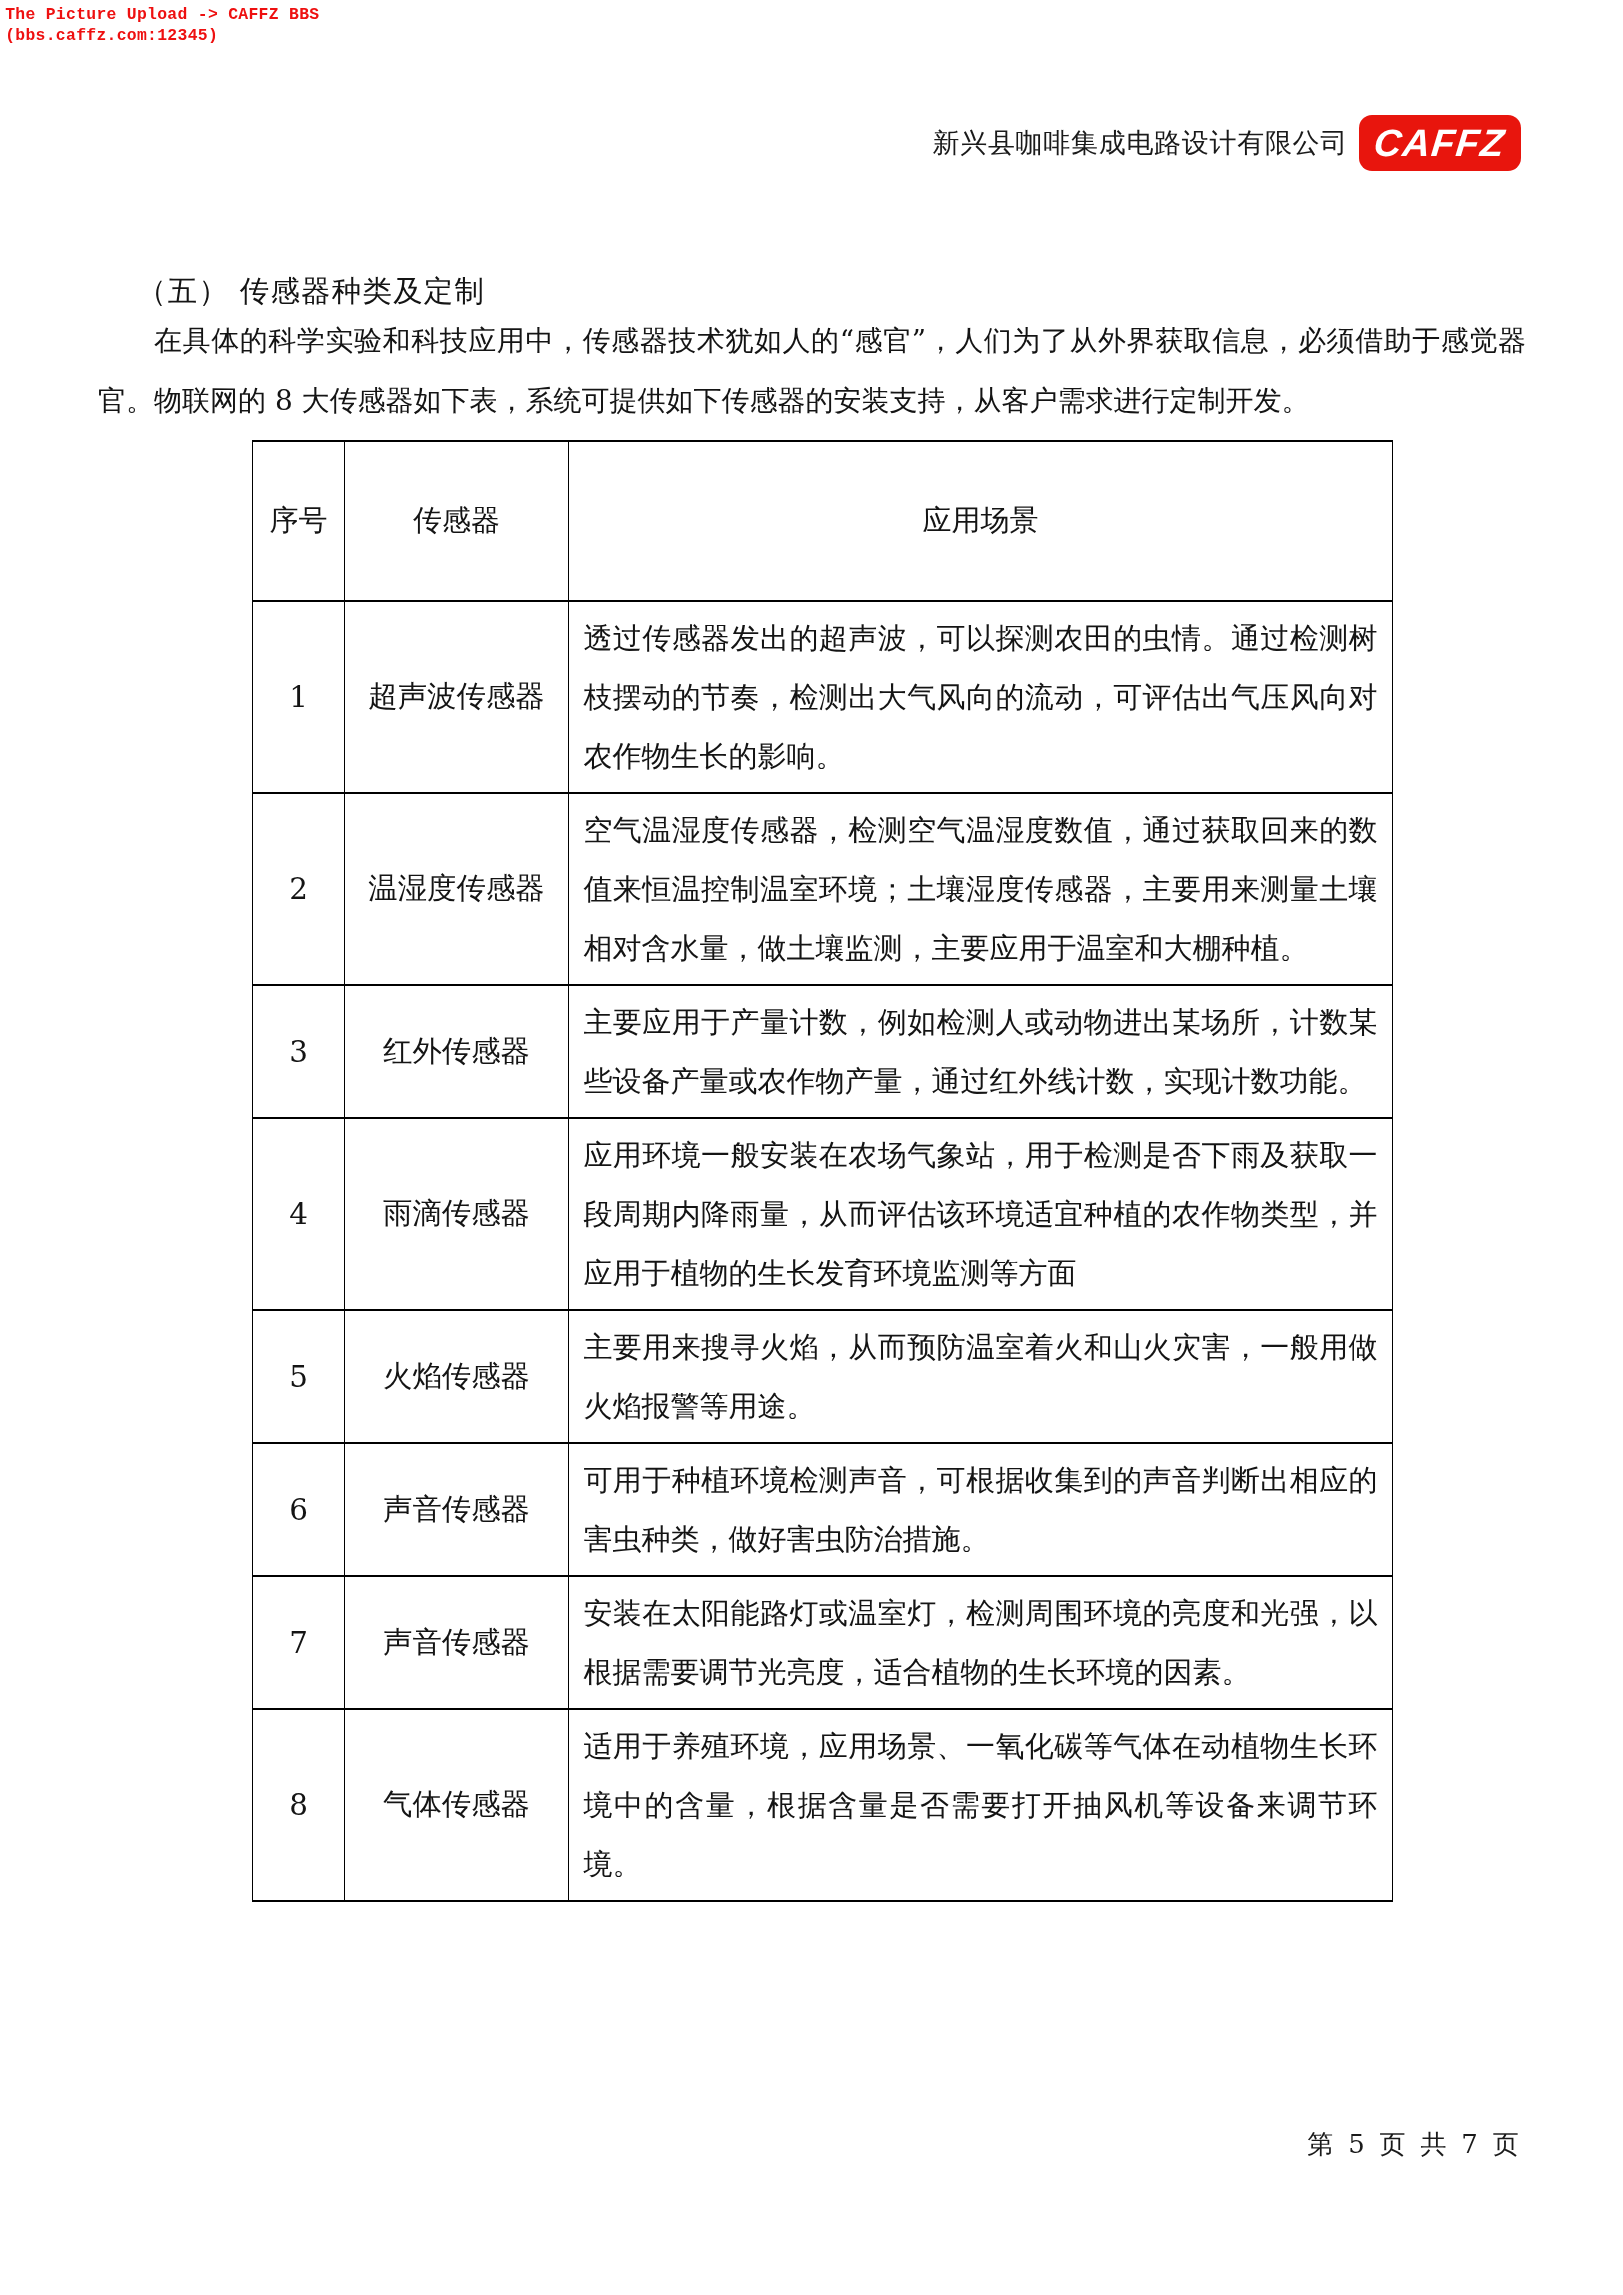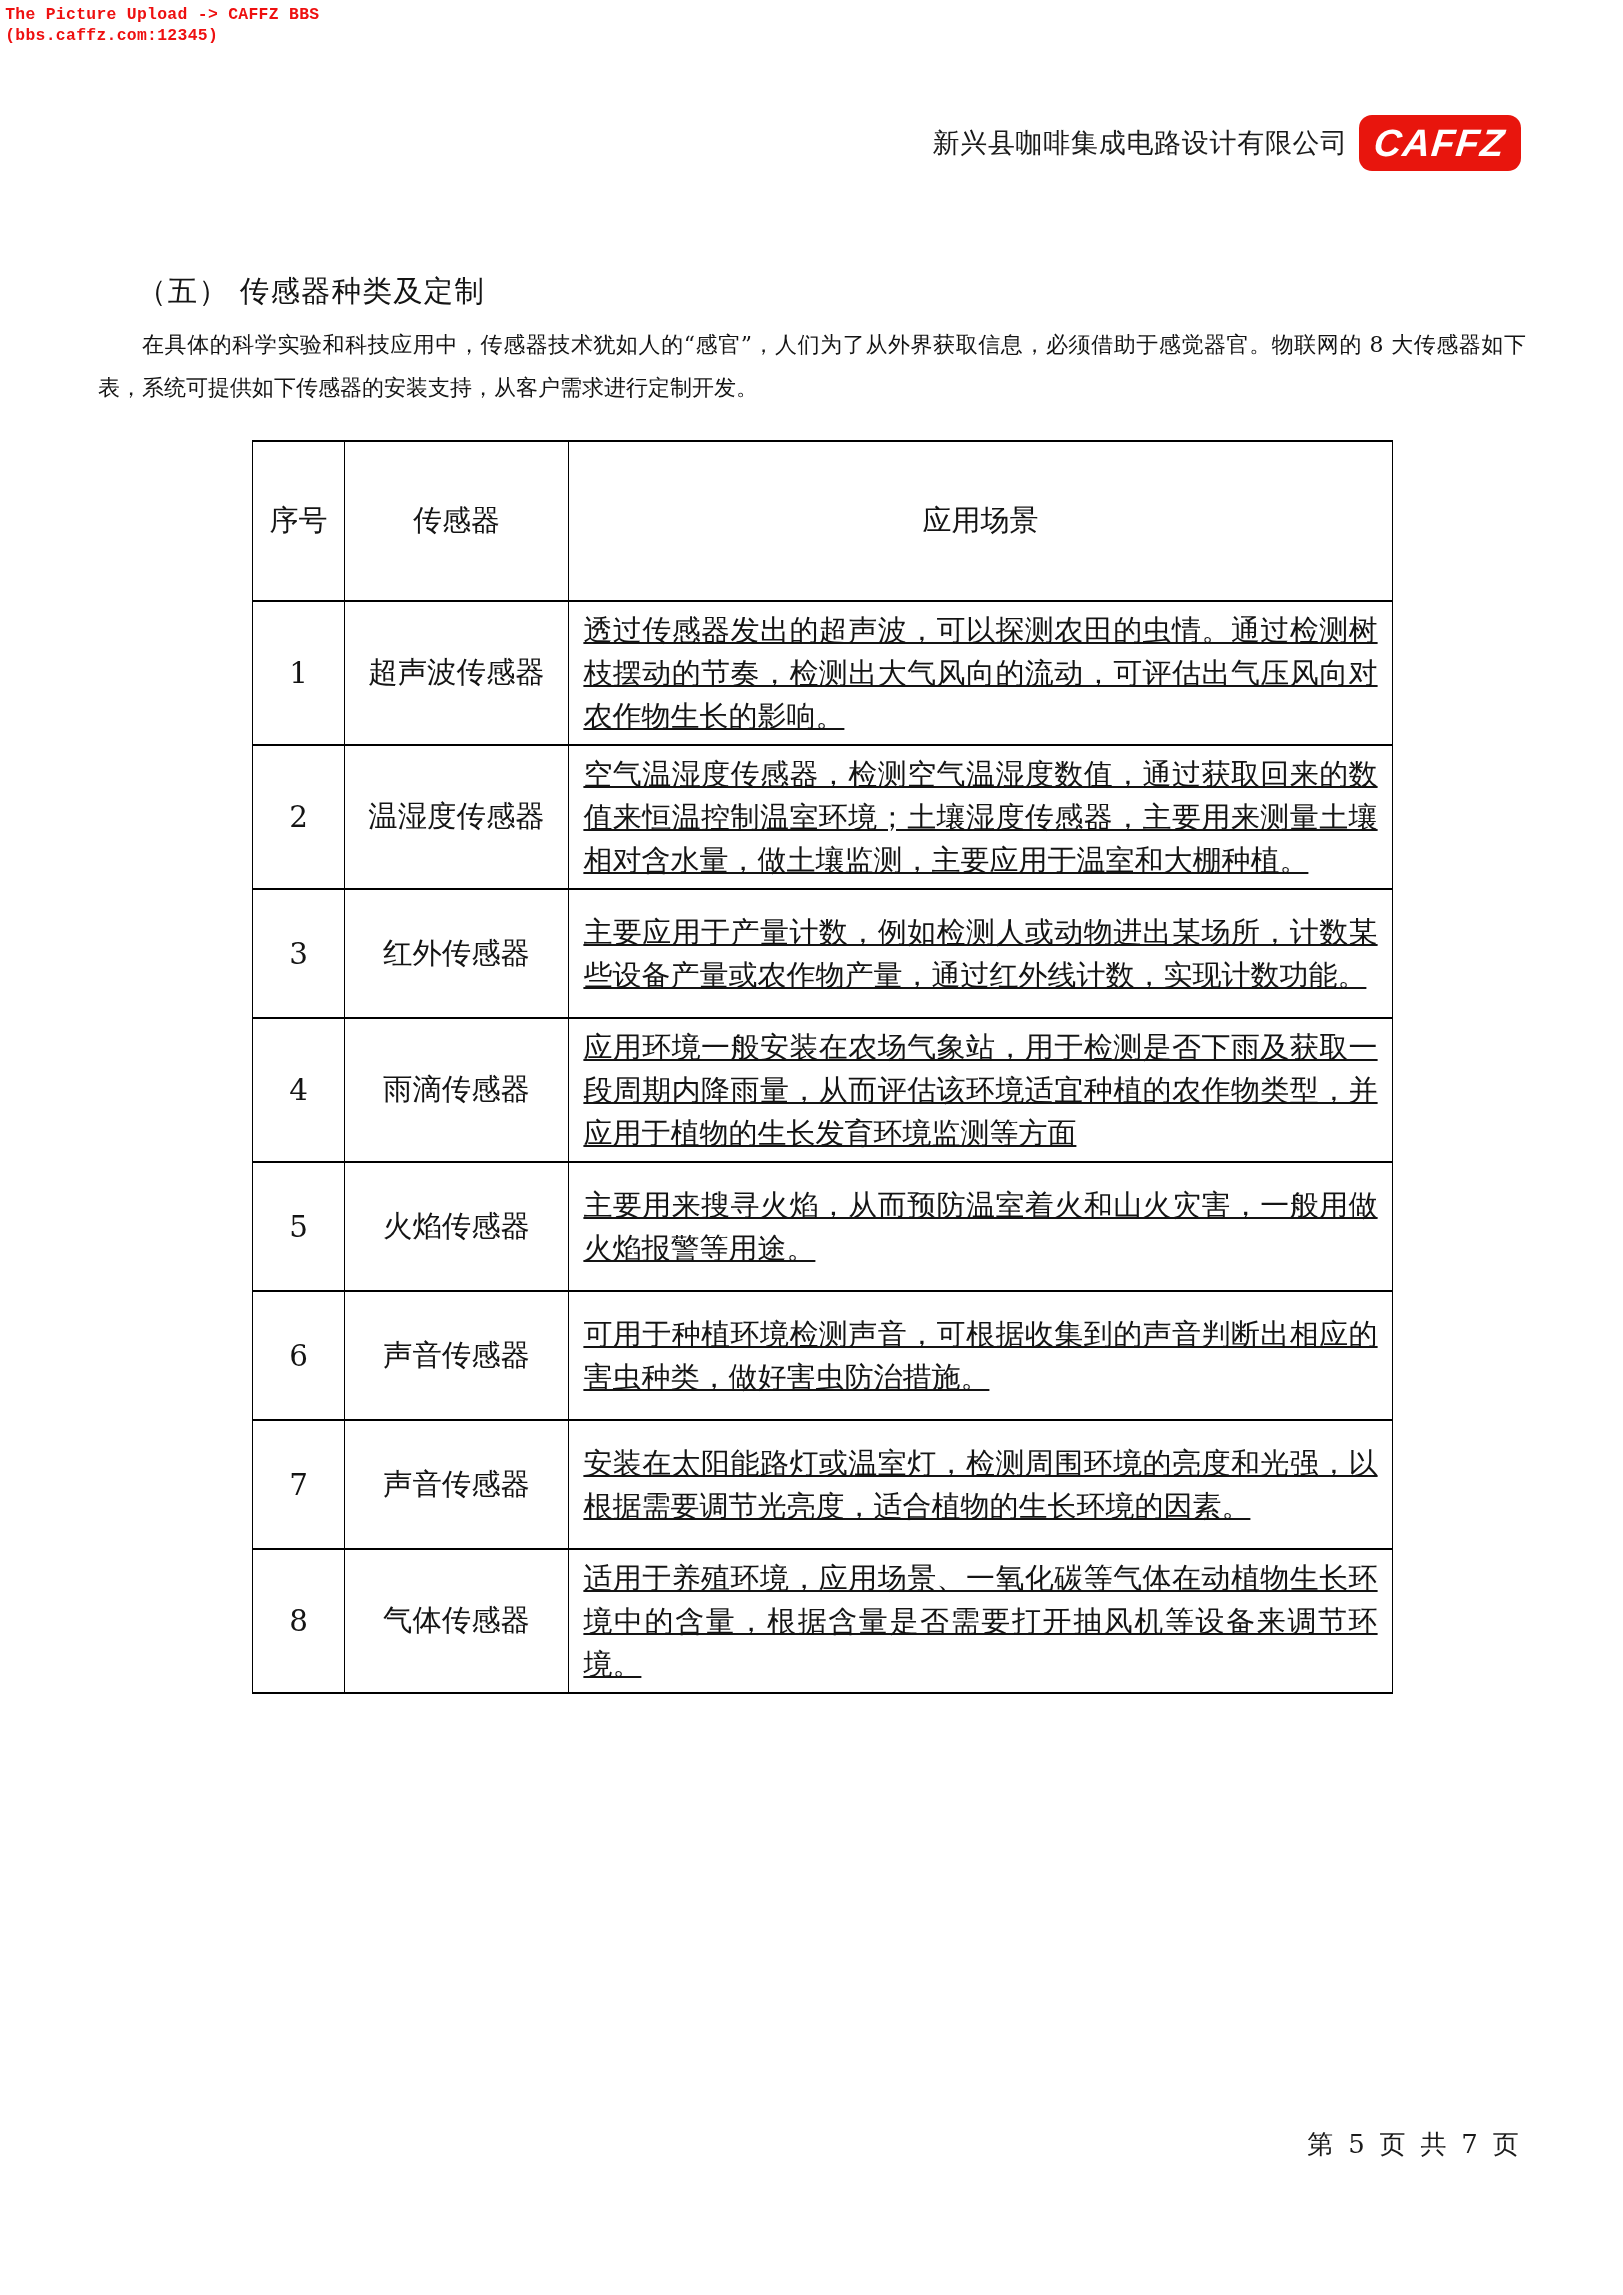--- a/index.html
+++ b/index.html
@@ -35,43 +35,43 @@
     letter-spacing:1.3px; transform:skewX(-6deg);
   }
 
   .section-heading {
     position:absolute; left:96px; top:272px;
     font-size:29.4px; font-weight:normal; letter-spacing:1.3px;margin-left:41px;
   }
 
   .intro-paragraph {
     position:absolute; left:98px; top:311px; width:1428px;
-    font-size:22px; line-height:43px;
-    text-align:justify; text-indent:2em;margin-top:12px;
+    font-size:28px; line-height:60px;
+    text-align:justify; text-indent:2em;
   }
 
   
   table.sensor-table {
     position:absolute; left:252px; top:440px; width:1141px;
     border-collapse:collapse; table-layout:fixed;
   }
   .sensor-table col.col-no   { width:92px; }
   .sensor-table col.col-name { width:224px; }
   .sensor-table th, .sensor-table td {
     border-left:1.3px solid #000; border-right:1.3px solid #000;
     border-top:2.6px solid #000; border-bottom:2.6px solid #000;
     font-weight:normal; font-size:29px; vertical-align:middle;
     color:#141414;
   }
   .sensor-table tr { height:129px; }
   .sensor-table thead tr { height:160px; }
   .sensor-table th { text-align:center; }
   td.cell-no, td.cell-name { text-align:center; font-size:29.4px; }
   td.cell-scene {
-    text-align:justify; padding:6.5px 14.4px; line-height:43px;text-decoration:underline;
+    text-align:justify; padding:6.5px 14.4px; line-height:59px;
   }
 
   .page-footer {
     position:absolute; right:101px; top:2127px;
     font-size:26px; letter-spacing:3.3px; color:#1a1a1a;
   }
 </style>
 </head>
 <body>
 

